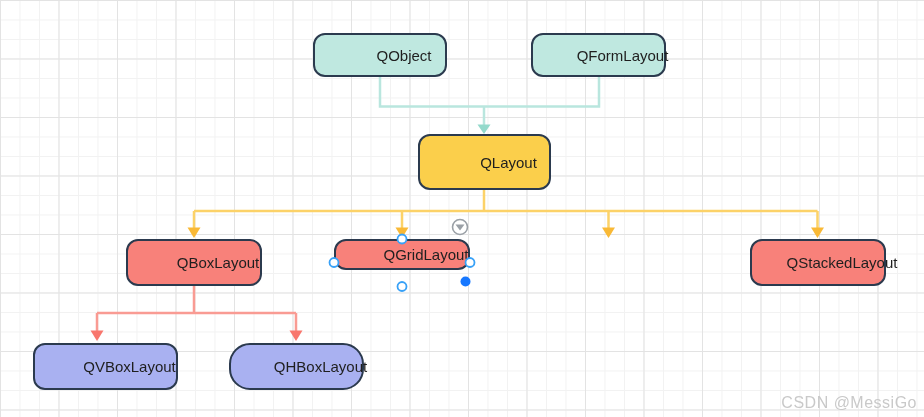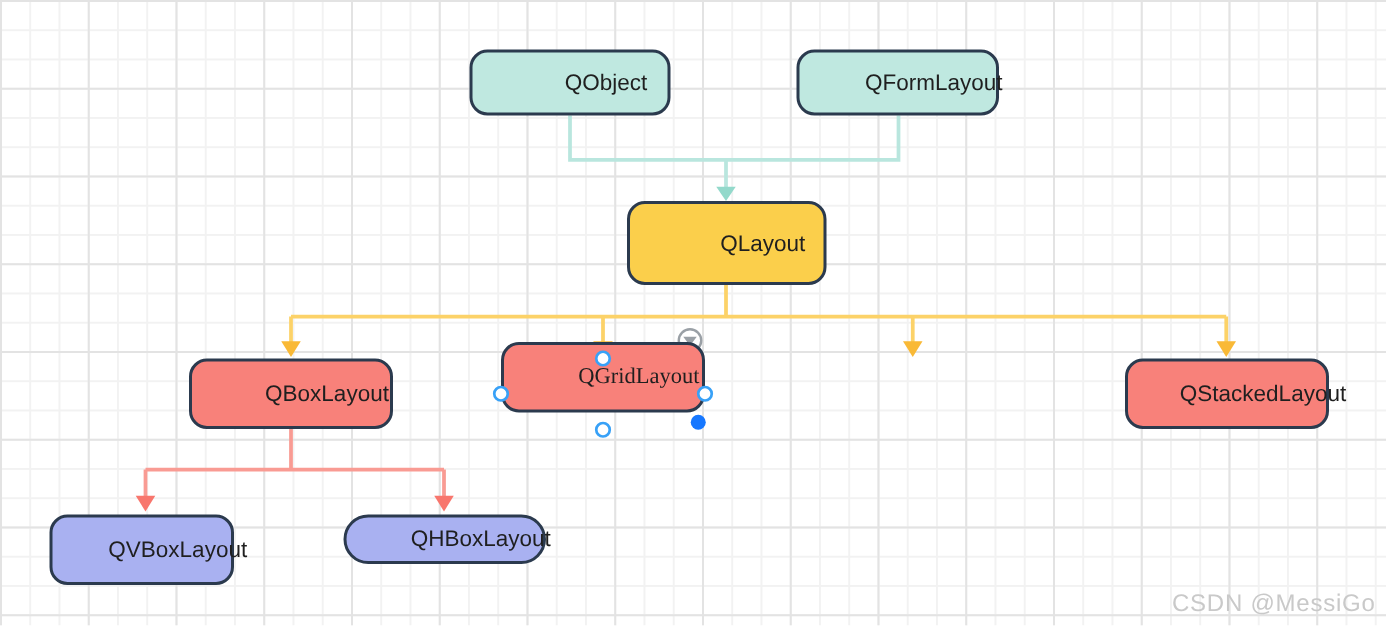--- a/index.html
+++ b/index.html
@@ -31,25 +31,25 @@
     padding-left:48px;
   }
   .n-teal{background:#bfe8e0;}
   .n-yellow{background:#fbcf4b;}
   .n-red{background:#f8817a;}
   .n-purple{background:#a9b1f1;}
   #qobject{left:313px;top:33px;width:134px;height:44px;}
   #qlayoutitem{left:531px;top:33px;width:135px;height:44px;}
   #qlayout{left:418px;top:134px;width:133px;height:56px;}
   #qboxlayout{left:126px;top:239px;width:136px;height:47px;}
-  #qgridlayout{left:334px;top:228px;width:136px;height:47px;font-family:Liberation Serif, serif;}
+  #qgridlayout{left:334px;top:239px;width:136px;height:31px;}
   #qformlayout{left:541px;top:239px;width:136px;height:47px;}
   #qstackedlayout{left:750px;top:239px;width:136px;height:47px;}
-  #qvboxlayout{left:33px;top:343px;width:123px;height:47px;}
-  #qhboxlayout{left:229px;top:343px;width:135px;height:33px;border-radius:21px;}
+  #qvboxlayout{left:33px;top:343px;width:145px;height:47px;}
+  #qhboxlayout{left:229px;top:343px;width:135px;height:47px;border-radius:21px;}
   #watermark{
     position:absolute;right:7px;bottom:5px;z-index:4;
     color:#c9c9c9;font-size:16px;letter-spacing:0.5px;
   }
 </style>
 </head>
 <body>
 
 <div id="canvas">
 

